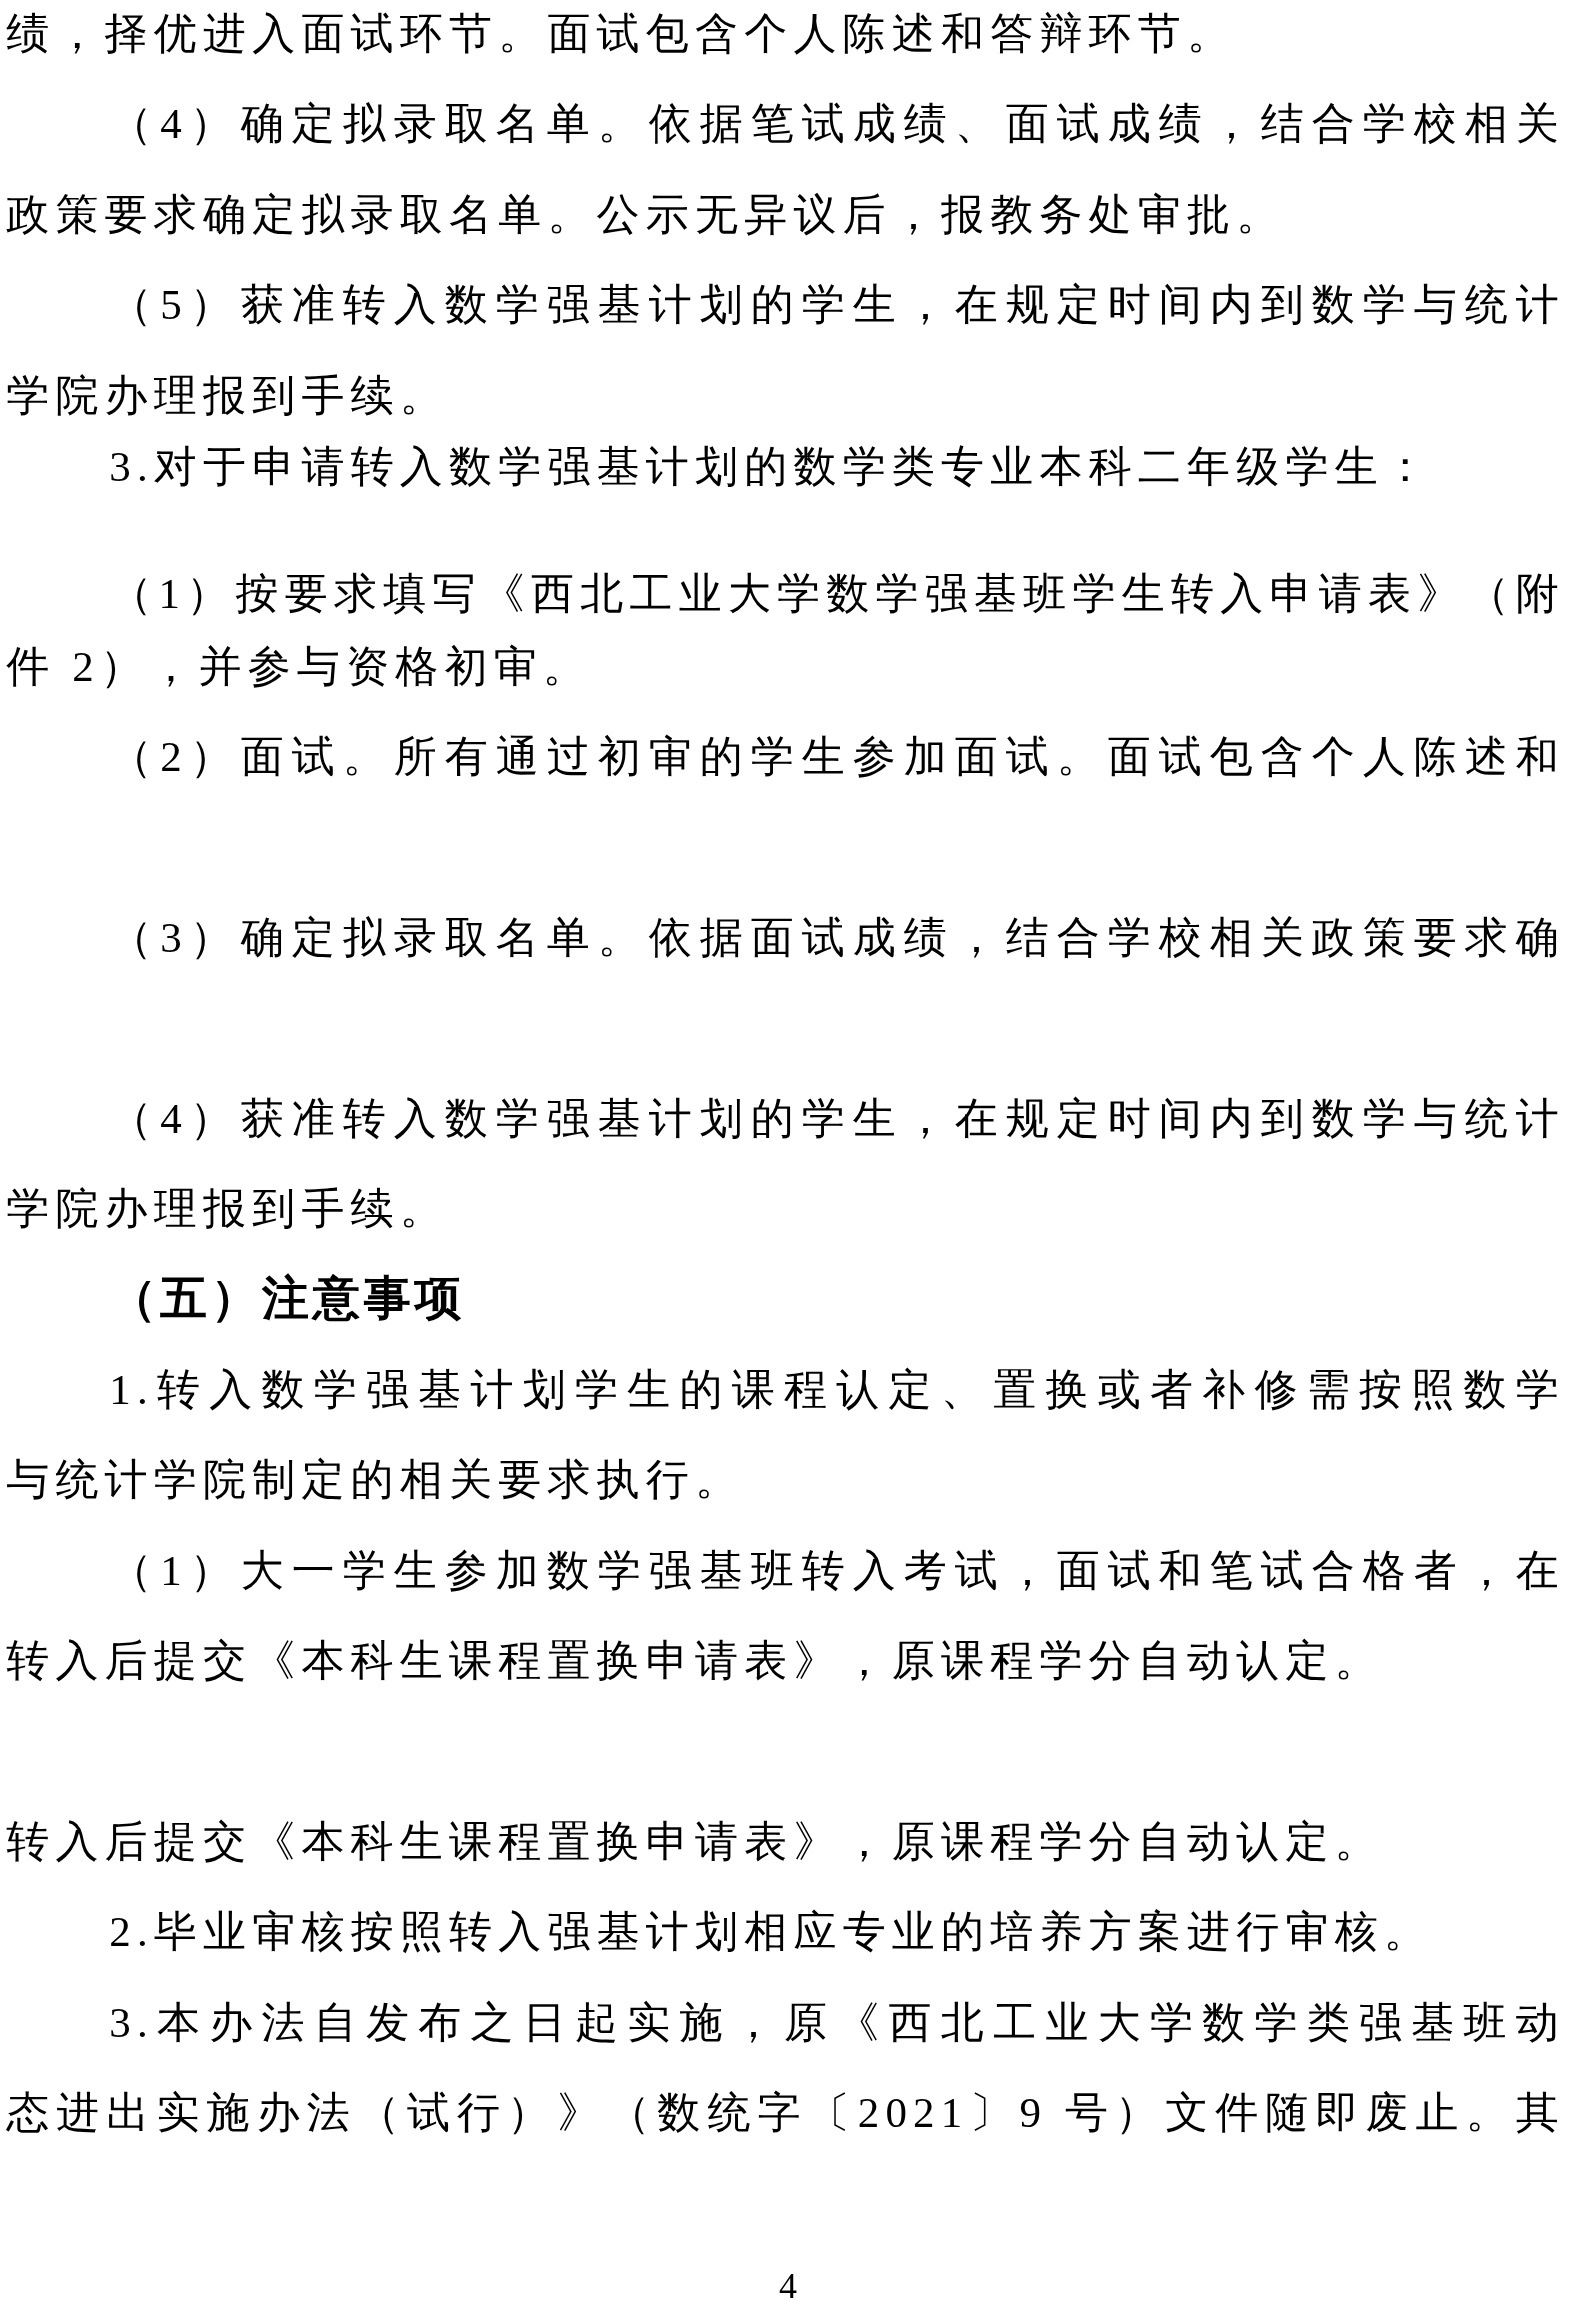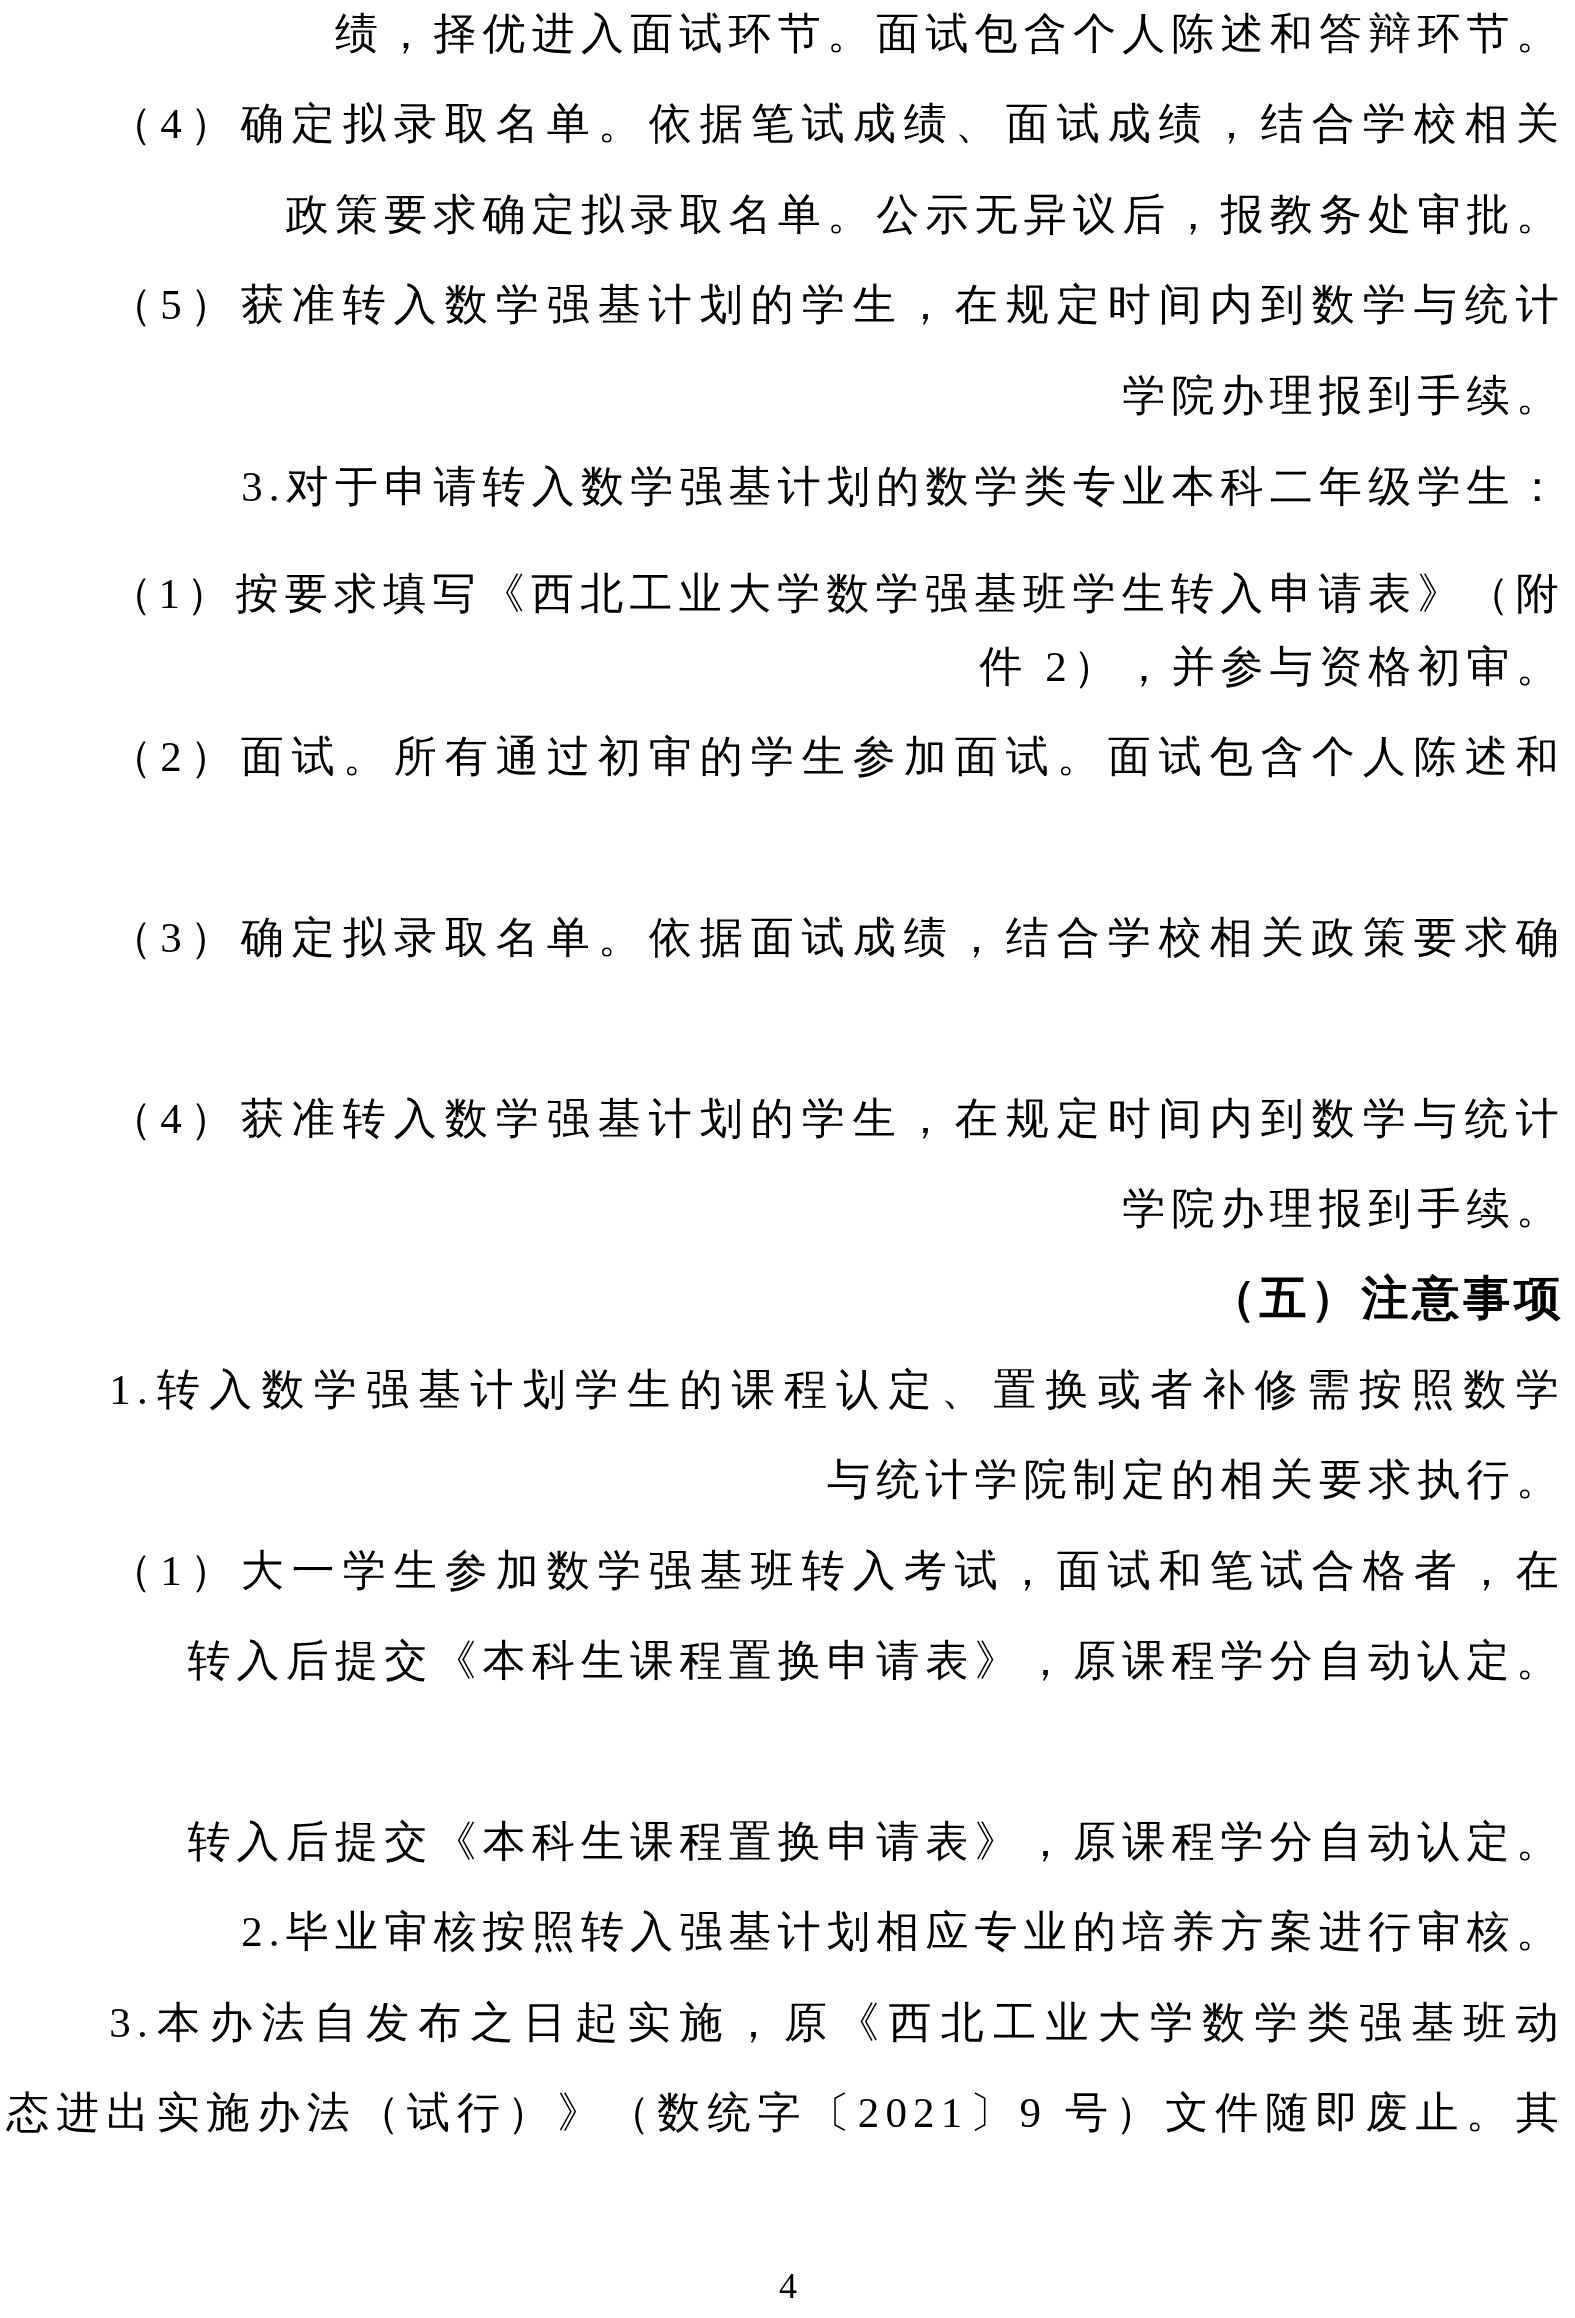--- a/index.html
+++ b/index.html
@@ -22,21 +22,21 @@
   }
   .line {
     position: absolute;
     left: 6.2px;
     right: 11px;
     font-size: 43px;
     line-height: 45px;
     letter-spacing: 6.2px;
     white-space: nowrap;
     color: #000000;
-    text-align: right;
+    text-align: left;
   }
   .line.indent {
     text-indent: 103px;
   }
   .line.fill {
     white-space: normal;
     text-align: justify;
     text-align-last: justify;
   }
   .line.heading {
@@ -61,21 +61,21 @@
 </head>
 <body>
 
 <div class="page">
   <div class="text-layer">
       <div class="line" style="top: 11px;">绩，择优进入面试环节。面试包含个人陈述和答辩环节。</div>
       <div class="line indent fill" style="top: 101px;">（4）确定拟录取名单。依据笔试成绩、面试成绩，结合学校相关</div>
       <div class="line" style="top: 192px;">政策要求确定拟录取名单。公示无异议后，报教务处审批。</div>
       <div class="line indent fill" style="top: 282px;">（5）获准转入数学强基计划的学生，在规定时间内到数学与统计</div>
       <div class="line" style="top: 373px;">学院办理报到手续。</div>
-      <div class="line indent" style="top: 464px;">3.对于申请转入数学强基计划的数学类专业本科二年级学生：</div>
+      <div class="line indent" style="top: 444px;">3.对于申请转入数学强基计划的数学类专业本科二年级学生：</div>
       <div class="line indent fill" style="top: 553px; margin-top: 18px;">（1）按要求填写《西北工业大学数学强基班学生转入申请表》（附</div>
       <div class="line" style="top: 644px;">件 2），并参与资格初审。</div>
       <div class="line indent fill" style="top: 734px;">（2）面试。所有通过初审的学生参加面试。面试包含个人陈述和</div>
       <div class="line indent fill" style="top: 915px;">（3）确定拟录取名单。依据面试成绩，结合学校相关政策要求确</div>
       <div class="line indent fill" style="top: 1096px;">（4）获准转入数学强基计划的学生，在规定时间内到数学与统计</div>
       <div class="line" style="top: 1186px;">学院办理报到手续。</div>
       <div class="line indent heading" style="top: 1277px; font-family: Liberation Serif, serif;">（五）注意事项</div>
       <div class="line indent fill" style="top: 1367px;">1.转入数学强基计划学生的课程认定、置换或者补修需按照数学</div>
       <div class="line" style="top: 1457px;">与统计学院制定的相关要求执行。</div>
       <div class="line indent fill" style="top: 1548px;">（1）大一学生参加数学强基班转入考试，面试和笔试合格者，在</div>

